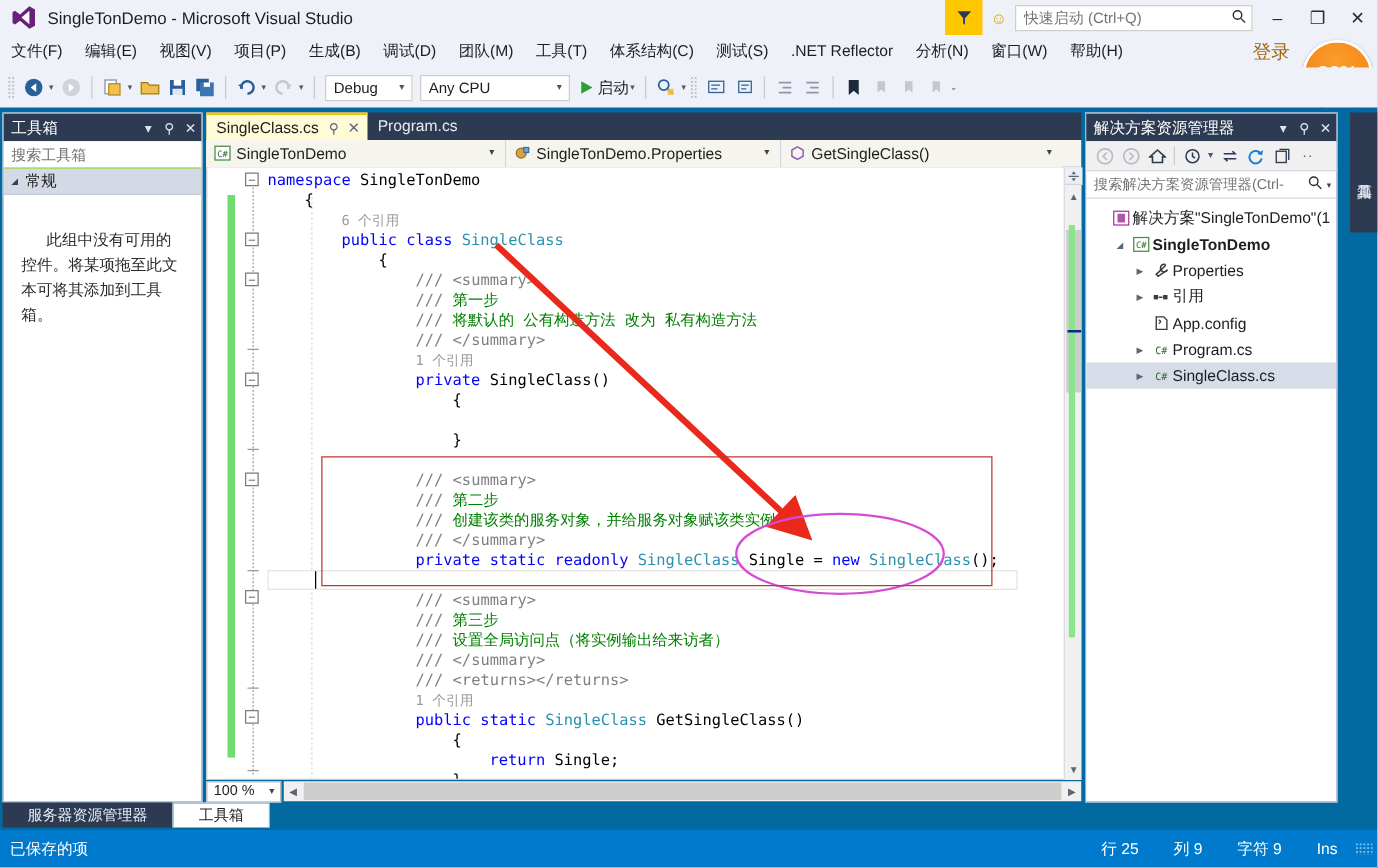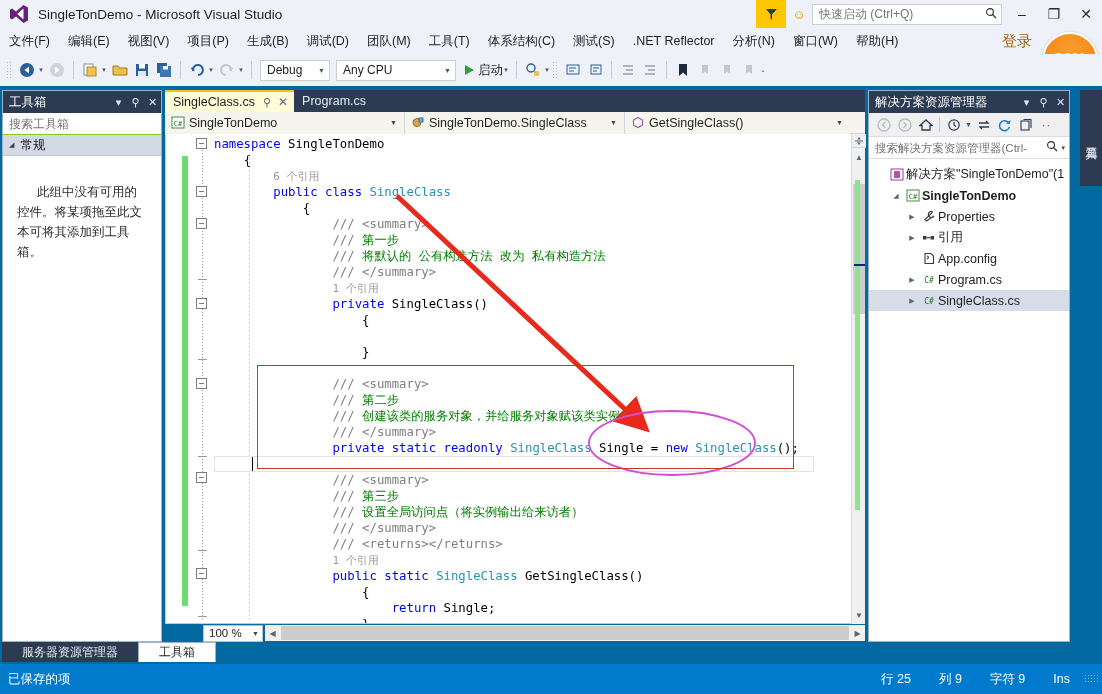--- a/index.html
+++ b/index.html
@@ -150,21 +150,21 @@
   .vs-arrow { position: absolute; left: 0; width: 14px; height: 14px; display: flex;
     align-items: center; justify-content: center; font-size: 8px; color: #5b6573; }
   .vs-thumb { position: absolute; left: 1px; width: 12px; background: #cdcdcd; }
   .vs-green { position: absolute; left: 3px; width: 5px; background: #8ce58c; }
   .vs-blue { position: absolute; left: 2px; width: 11px; height: 2px; background: #0b2c85; }
 
   .hscroll-row { position: absolute; left: 0; top: 534px; width: 700px; height: 18px;
     display: flex; align-items: center; }
   .zoom-combo { width: 60px; height: 17px; background: #fff; border: 1px solid #b9bec7;
     display: flex; align-items: center; justify-content: space-between; padding: 0 3px 0 5px;
-    font-size: 11.5px; color: #1e1e1e; margin-left: 38px; }
+    font-size: 11.5px; color: #1e1e1e; }
   .zoom-combo .za { font-size: 7px; color: #444; }
   .hs-track { flex: 1; height: 16px; background: #f0f0f0; margin-left: 2px; display: flex; align-items: center; }
   .hs-arrow { width: 15px; height: 16px; display: flex; align-items: center; justify-content: center;
     font-size: 8px; color: #5b6573; }
   .hs-thumb { flex: 1; height: 14px; background: #cdcdcd; margin: 0 1px; }
 
   
   .solexp { position: absolute; left: 868px; top: 4px; width: 202px; height: 552px;
     background: #fff; border: 1px solid #9fb0c9; }
   .se-tools { height: 24px; background: #f0f0f0; display: flex; align-items: center;
@@ -441,21 +441,21 @@
           <span class="nc-txt">SingleTonDemo</span>
           <span class="nc-ar">▼</span>
         </div>
         <div class="nav-combo" style="width:220px">
           <span class="nc-ico">
             <svg width="14" height="13" viewBox="0 0 14 13">
                 <circle cx="6" cy="6.5" r="4" fill="#d8a14b" stroke="#9c6f20"></circle>
                 <rect x="8" y="2" width="4" height="4" fill="#6fa8dc" stroke="#3a6ea5"></rect>
               </svg>
           </span>
-          <span class="nc-txt">SingleTonDemo.SingleClass</span>
+          <span class="nc-txt">SingleTonDemo.Properties</span>
           <span class="nc-ar">▼</span>
         </div>
         <div class="nav-combo" style="width:225px;border-right:0">
           <span class="nc-ico">
             <svg width="14" height="13" viewBox="0 0 14 13">
                 <path d="M7 1.5 L11.5 4 V9 L7 11.5 L2.5 9 V4 Z" fill="none" stroke="#9b59b6" stroke-width="1.2"></path>
               </svg>
           </span>
           <span class="nc-txt">GetSingleClass()</span>
           <span class="nc-ar">▼</span>

